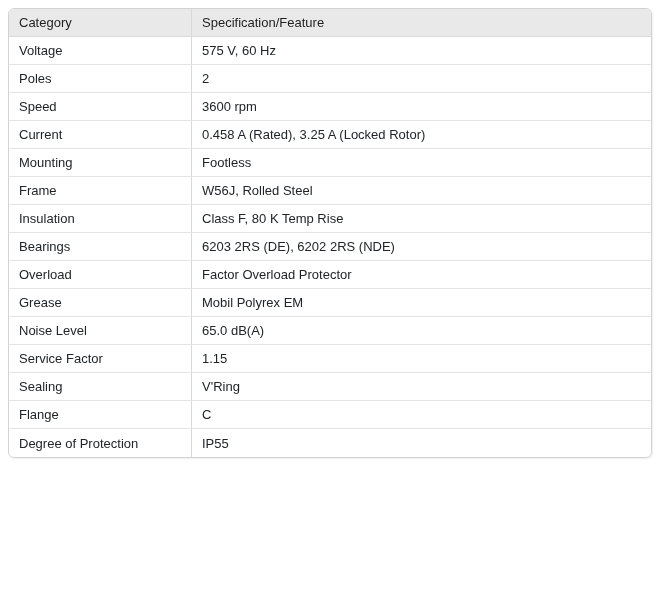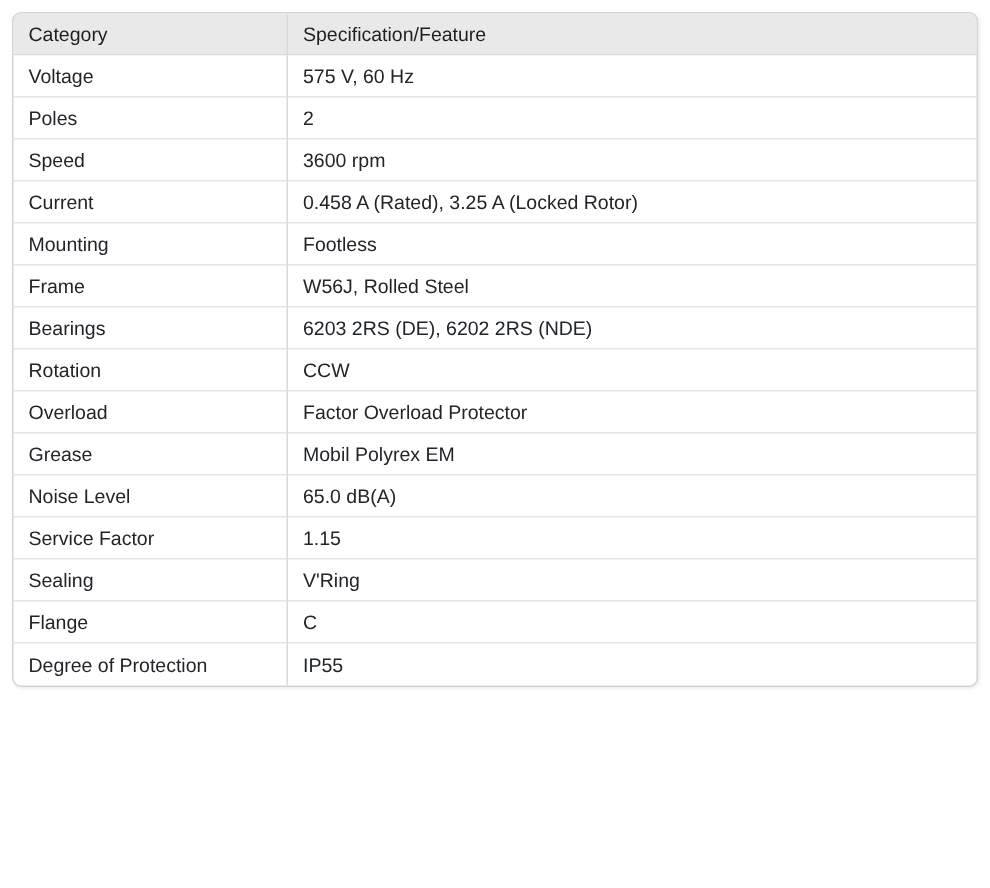--- a/index.html
+++ b/index.html
@@ -81,26 +81,26 @@
         </tr>
         <tr>
           <td class="col-category">Mounting</td>
           <td>Footless</td>
         </tr>
         <tr>
           <td class="col-category">Frame</td>
           <td>W56J, Rolled Steel</td>
         </tr>
         <tr>
+          <td class="col-category">Insulation</td>
+          <td>Class F, 80 K Temp Rise</td>
+        </tr>
+        <tr>
           <td class="col-category">Bearings</td>
           <td>6203 2RS (DE), 6202 2RS (NDE)</td>
-        </tr>
-        <tr>
-          <td class="col-category">Rotation</td>
-          <td>CCW</td>
         </tr>
         <tr>
           <td class="col-category">Overload</td>
           <td>Factor Overload Protector</td>
         </tr>
         <tr>
           <td class="col-category">Grease</td>
           <td>Mobil Polyrex EM</td>
         </tr>
         <tr>

